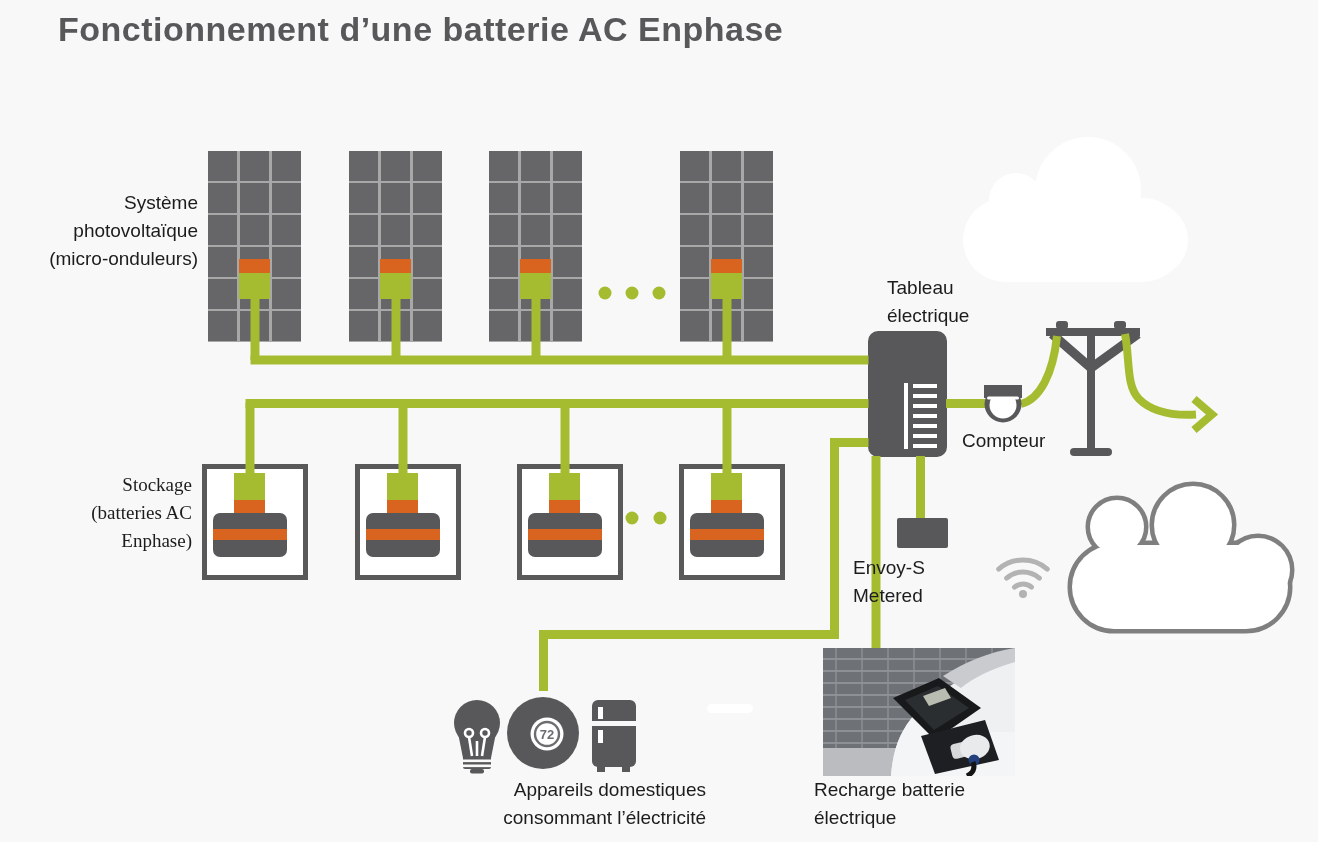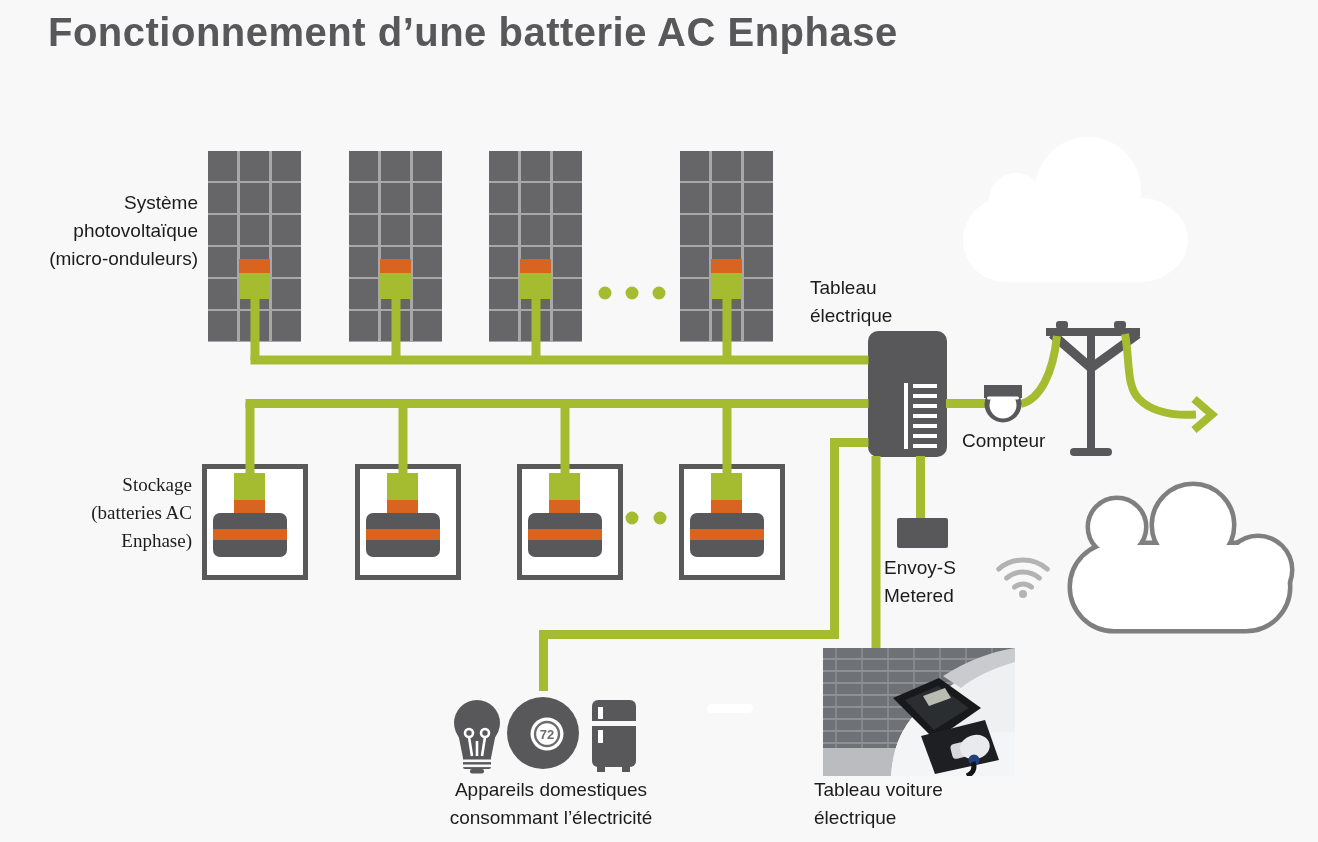--- a/index.html
+++ b/index.html
@@ -4,33 +4,33 @@
 <style>
   html,body{margin:0;padding:0;}
   body{
     width:1318px;height:842px;position:relative;overflow:hidden;
     background:#f8f8f8;
     font-family:"Liberation Sans", sans-serif;
   }
   .abs{position:absolute;}
   
   .title{
-    left:48px;top:10px;font-size:40px;font-weight:bold;color:#58585a;
+    left:58px;top:10px;font-size:34px;font-weight:bold;color:#58585a;
     letter-spacing:.5px;z-index:4;
   }
   
   .label{
     color:#1c1c1c;font-size:19px;line-height:28px;white-space:pre-line;z-index:4;
   }
   .lbl-pv{left:2px;top:189px;width:196px;text-align:right;}
   .lbl-storage{left:2px;top:471px;width:190px;text-align:right;font-family:Liberation Serif, serif;}
-  .lbl-tableau{left:810px;top:274px;}
+  .lbl-tableau{left:887px;top:274px;}
   .lbl-compteur{left:962px;top:427px;}
-  .lbl-envoy{left:884px;top:554px;}
-  .lbl-appliances{left:412px;top:776px;width:278px;text-align:center;}
+  .lbl-envoy{left:853px;top:554px;}
+  .lbl-appliances{left:428px;top:776px;width:278px;text-align:right;}
   .lbl-ev{left:814px;top:776px;}
   
   .panel{
     width:93px;height:191px;z-index:1;background-color:#666668;
     background-image:
       repeating-linear-gradient(90deg, transparent 0 29px, #a8a8a8 29px 32px),
       repeating-linear-gradient(180deg, transparent 0 30px, #a8a8a8 30px 32px);
   }
   .inverter{left:31px;top:108px;width:31px;z-index:3;}
   .inv-orange{width:31px;height:14px;background:#d8641f;}
@@ -69,21 +69,21 @@
 <div class="abs label lbl-storage">Stockage
 (batteries AC
 Enphase)</div>
 <div class="abs label lbl-tableau">Tableau
 électrique</div>
 <div class="abs label lbl-compteur">Compteur</div>
 <div class="abs label lbl-envoy">Envoy-S
 Metered</div>
 <div class="abs label lbl-appliances">Appareils domestiques
 consommant l’électricité</div>
-<div class="abs label lbl-ev">Tableau voiture
+<div class="abs label lbl-ev">Recharge batterie
 électrique</div>
 
 <div class="abs panel" style="left:208px;top:151px;">
   <div class="abs inverter">
     <div class="inv-orange"></div>
     <div class="inv-green"></div>
   </div>
 </div>
 <div class="abs panel" style="left:349px;top:151px;">
   <div class="abs inverter">

